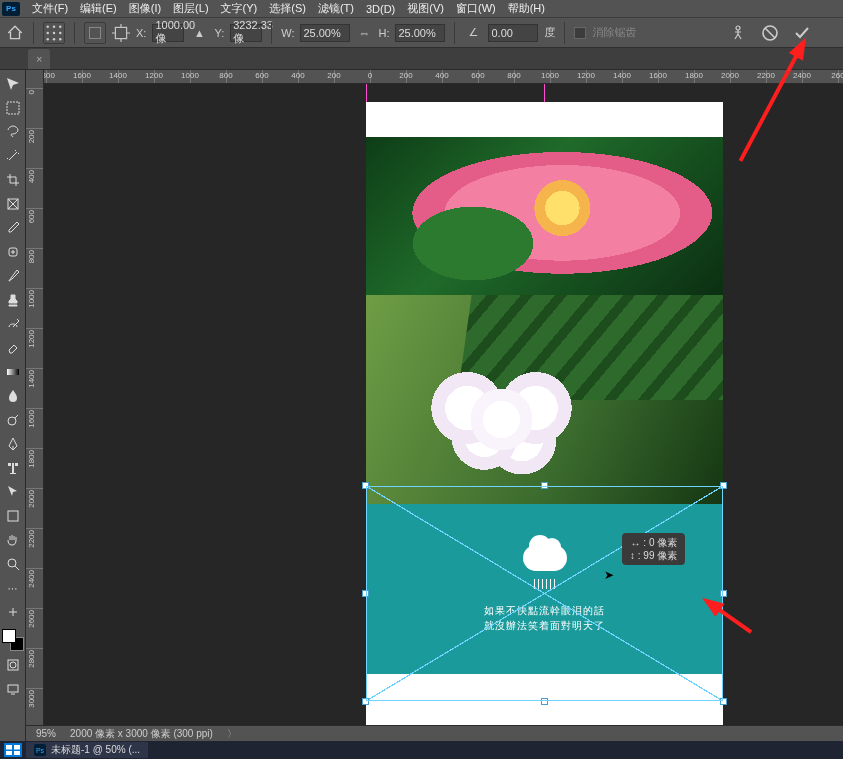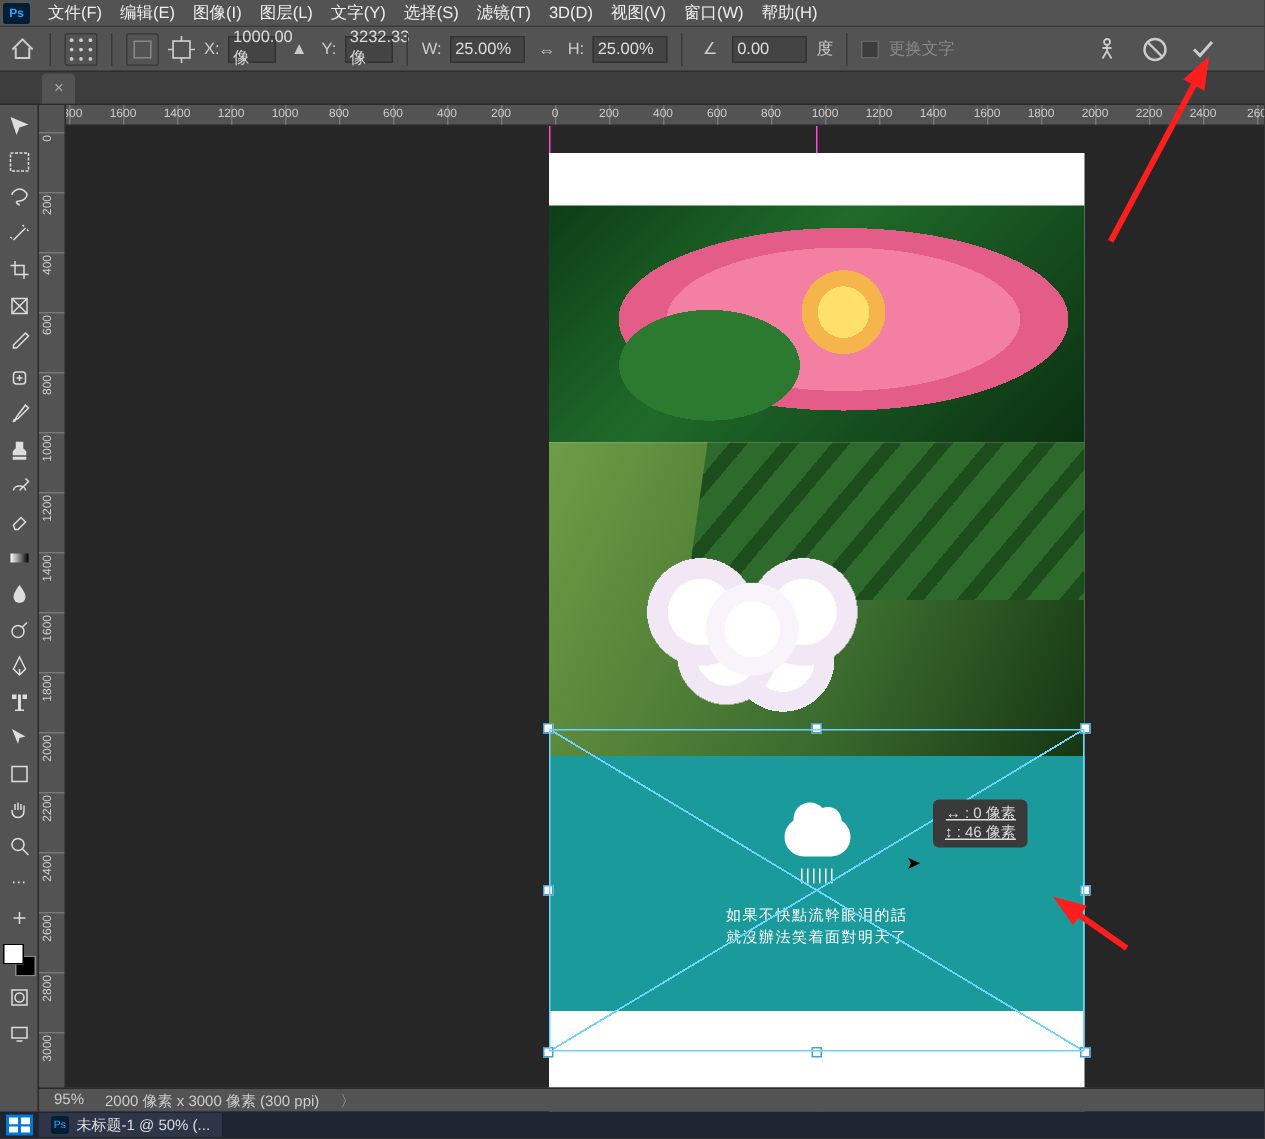--- a/index.html
+++ b/index.html
@@ -231,21 +231,21 @@
     border-left:1px solid #ff4dd2;
   }
   .top-guide-v { position:absolute; top:0; bottom:0; left:322px; width:0; border-left:1px solid #ff4dd2; }
 
   
   .measure-tip {
     position:absolute; top:449px; left:578px;
     background:#3a3a3a; border-radius:4px;
     color:#ddd; font-size:10px;
     padding:3px 8px; line-height:1.3;
-    display:flex;flex-direction:column;align-items:flex-end;text-decoration:underline;
+    display:flex;flex-direction:column;align-items:flex-end;
   }
 
   
   .cursor { position:absolute; top:484px; left:560px; font-size:12px;color:#000;}
 
   
   .red-arrow {
     position:absolute; width:0;height:0;
   }
   .arrow1 {  
@@ -355,21 +355,21 @@
   <span class="opt-field sm">25.00%</span>
   <span class="opt-link">⇔</span>
   <span class="opt-label">H:</span>
   <span class="opt-field sm">25.00%</span>
   <span class="opt-sep"></span>
   <span class="opt-icon">∠</span>
   <span class="opt-field sm">0.00</span>
   <span class="opt-label">度</span>
   <span class="opt-sep"></span>
   <span class="checkbox-fake"></span>
-  <span class="opt-label" style="color:#888">更换文字</span>
+  <span class="opt-label" style="color:#888">消除锯齿</span>
 
   <div class="right">
     <span class="right-icon">
       <svg viewBox="0 0 18 18" stroke="#ccc" fill="none" stroke-width="1.2">
           <circle cx="9" cy="4" r="2"></circle>
           <path d="M9 6v4M9 10l-3 5M9 10l3 5M6 8h6"></path>
         </svg>
     </span>
     <span class="right-icon">
       <svg viewBox="0 0 18 18" stroke="#ccc" fill="none" stroke-width="1.6">
@@ -646,21 +646,21 @@
         <div class="handle h-tr"></div>
         <div class="handle h-ml"></div>
         <div class="handle h-mr"></div>
         <div class="handle h-bl"></div>
         <div class="handle h-bc"></div>
         <div class="handle h-br"></div>
       </div>
 
       <div class="measure-tip">
         <span>↔ :  0  像素</span>
-        <span>↕ : 46  像素</span>
+        <span>↕ : 99  像素</span>
       </div>
 
       <span class="cursor">➤</span>
     </div>
   </div>
 </div>
 
 <div class="red-arrow arrow1"></div>
 <div class="red-arrow arrow2"></div>
 

